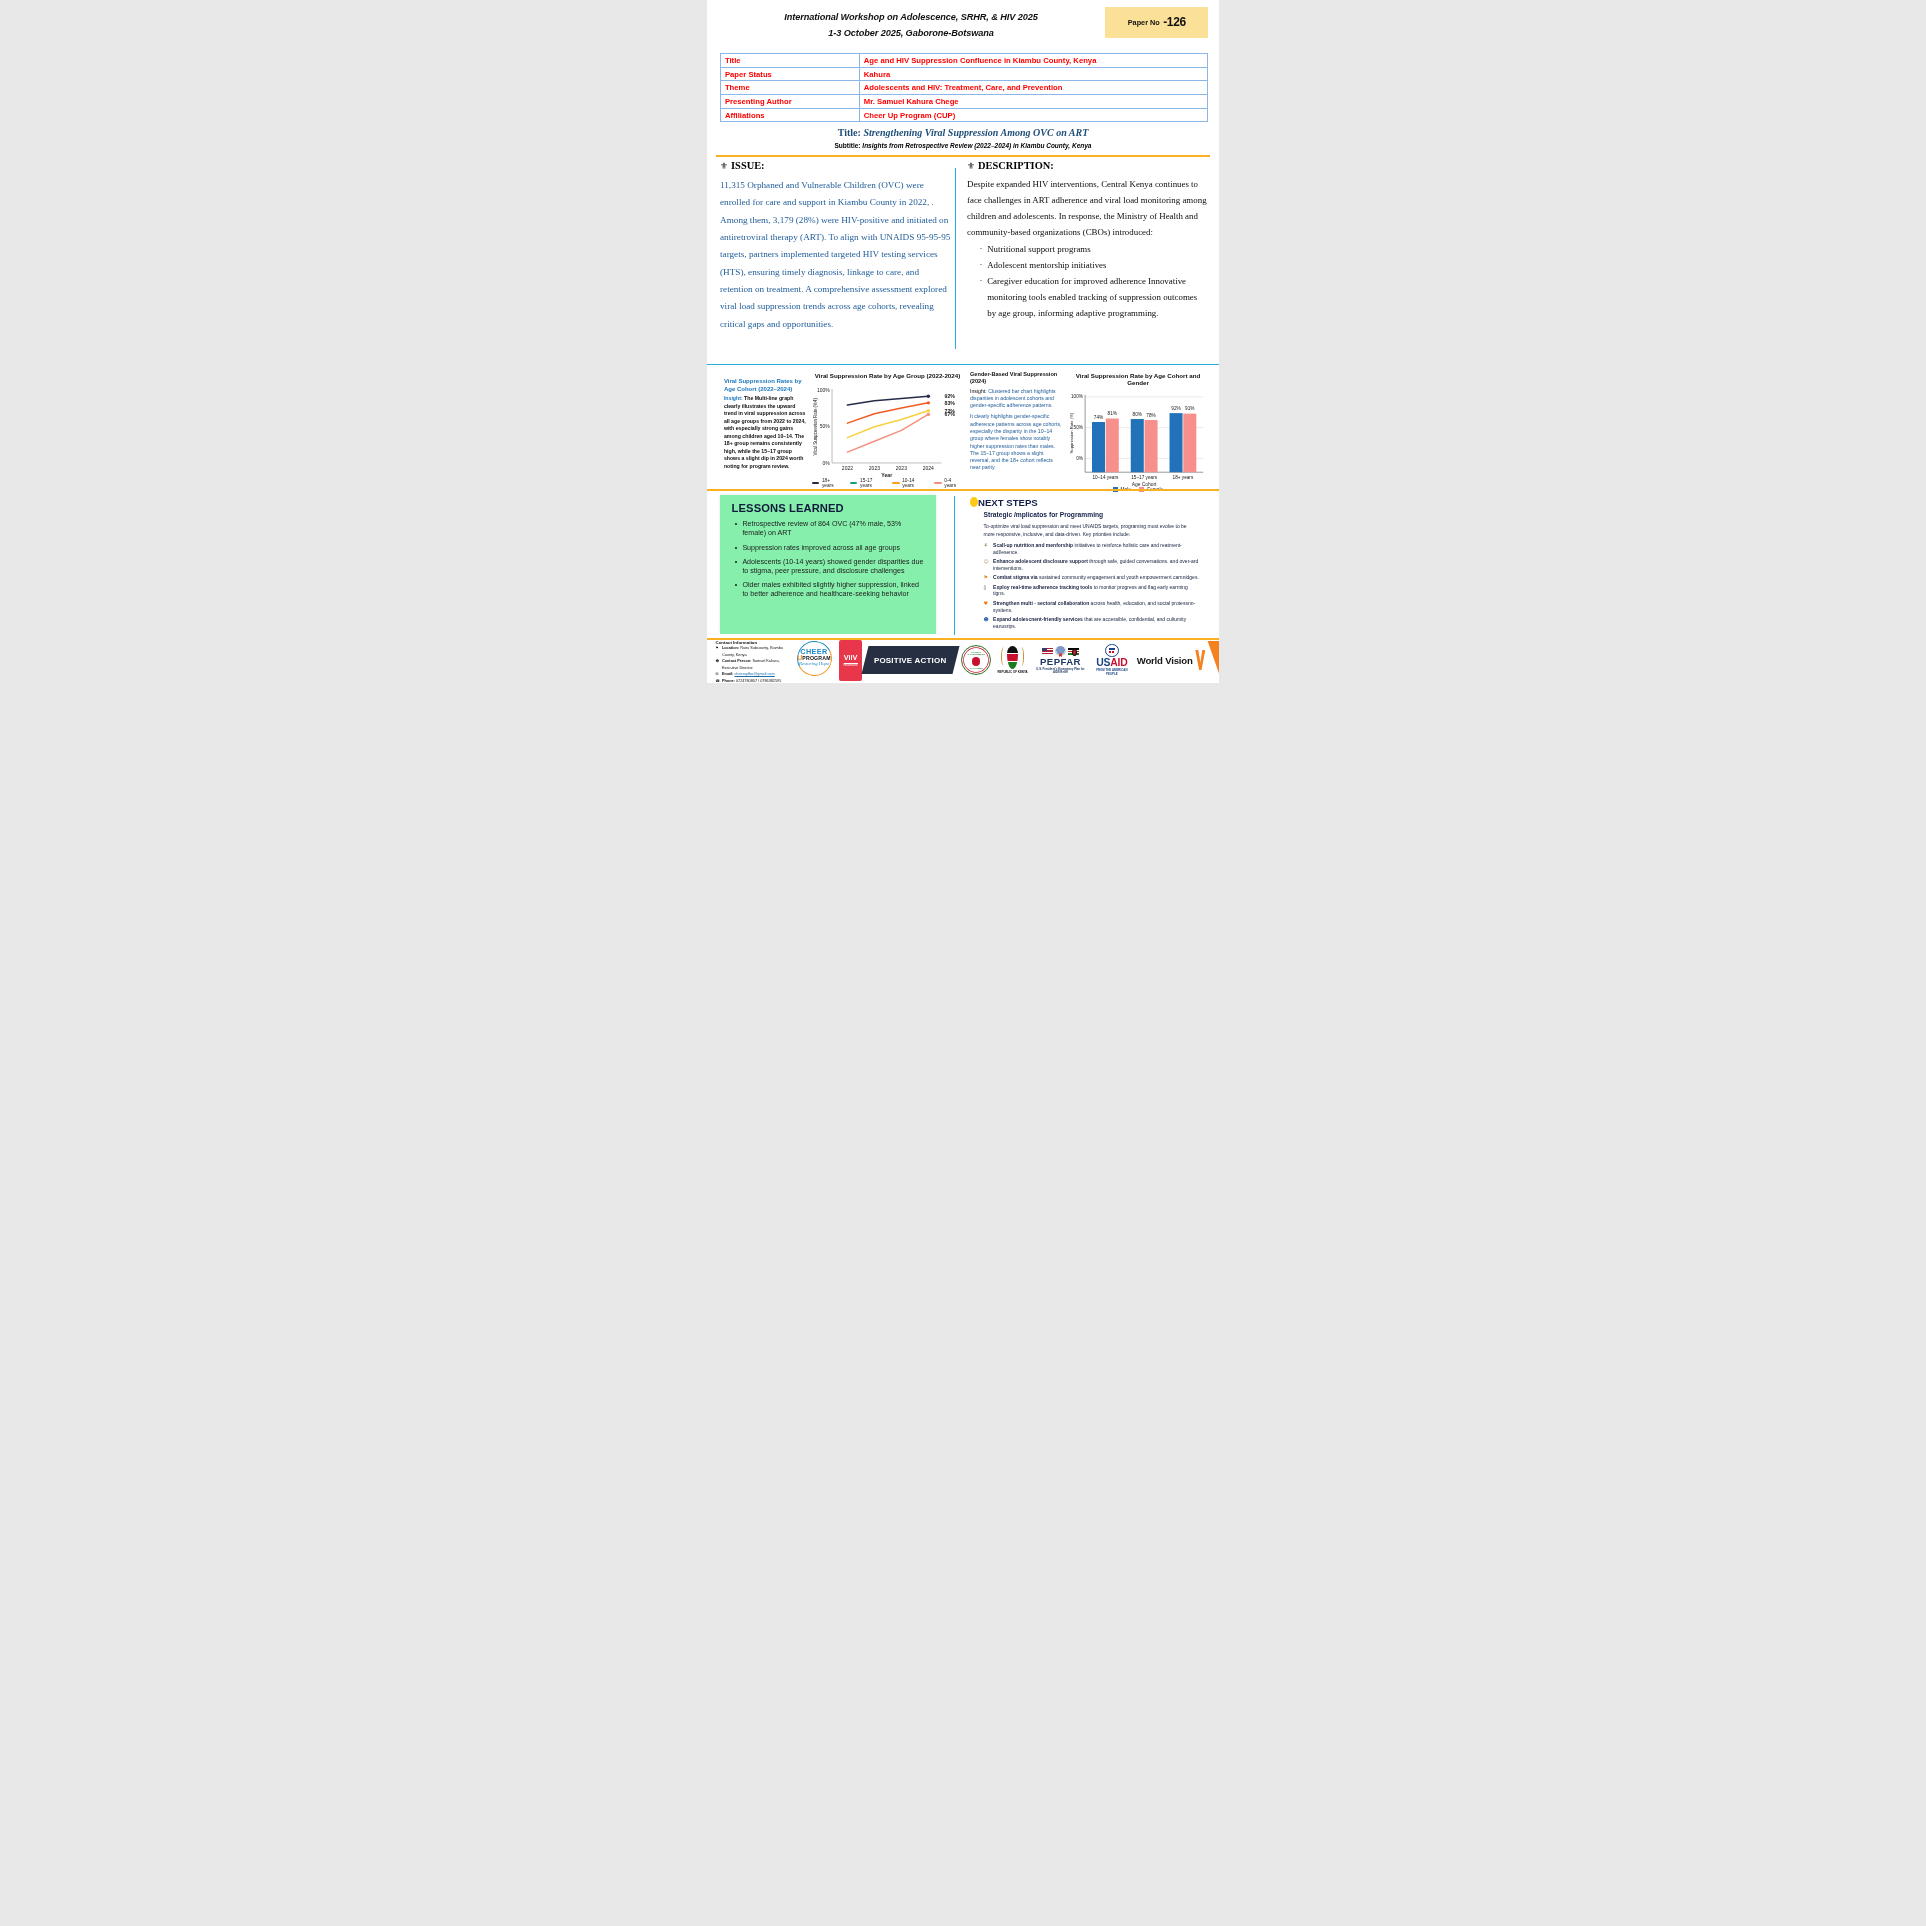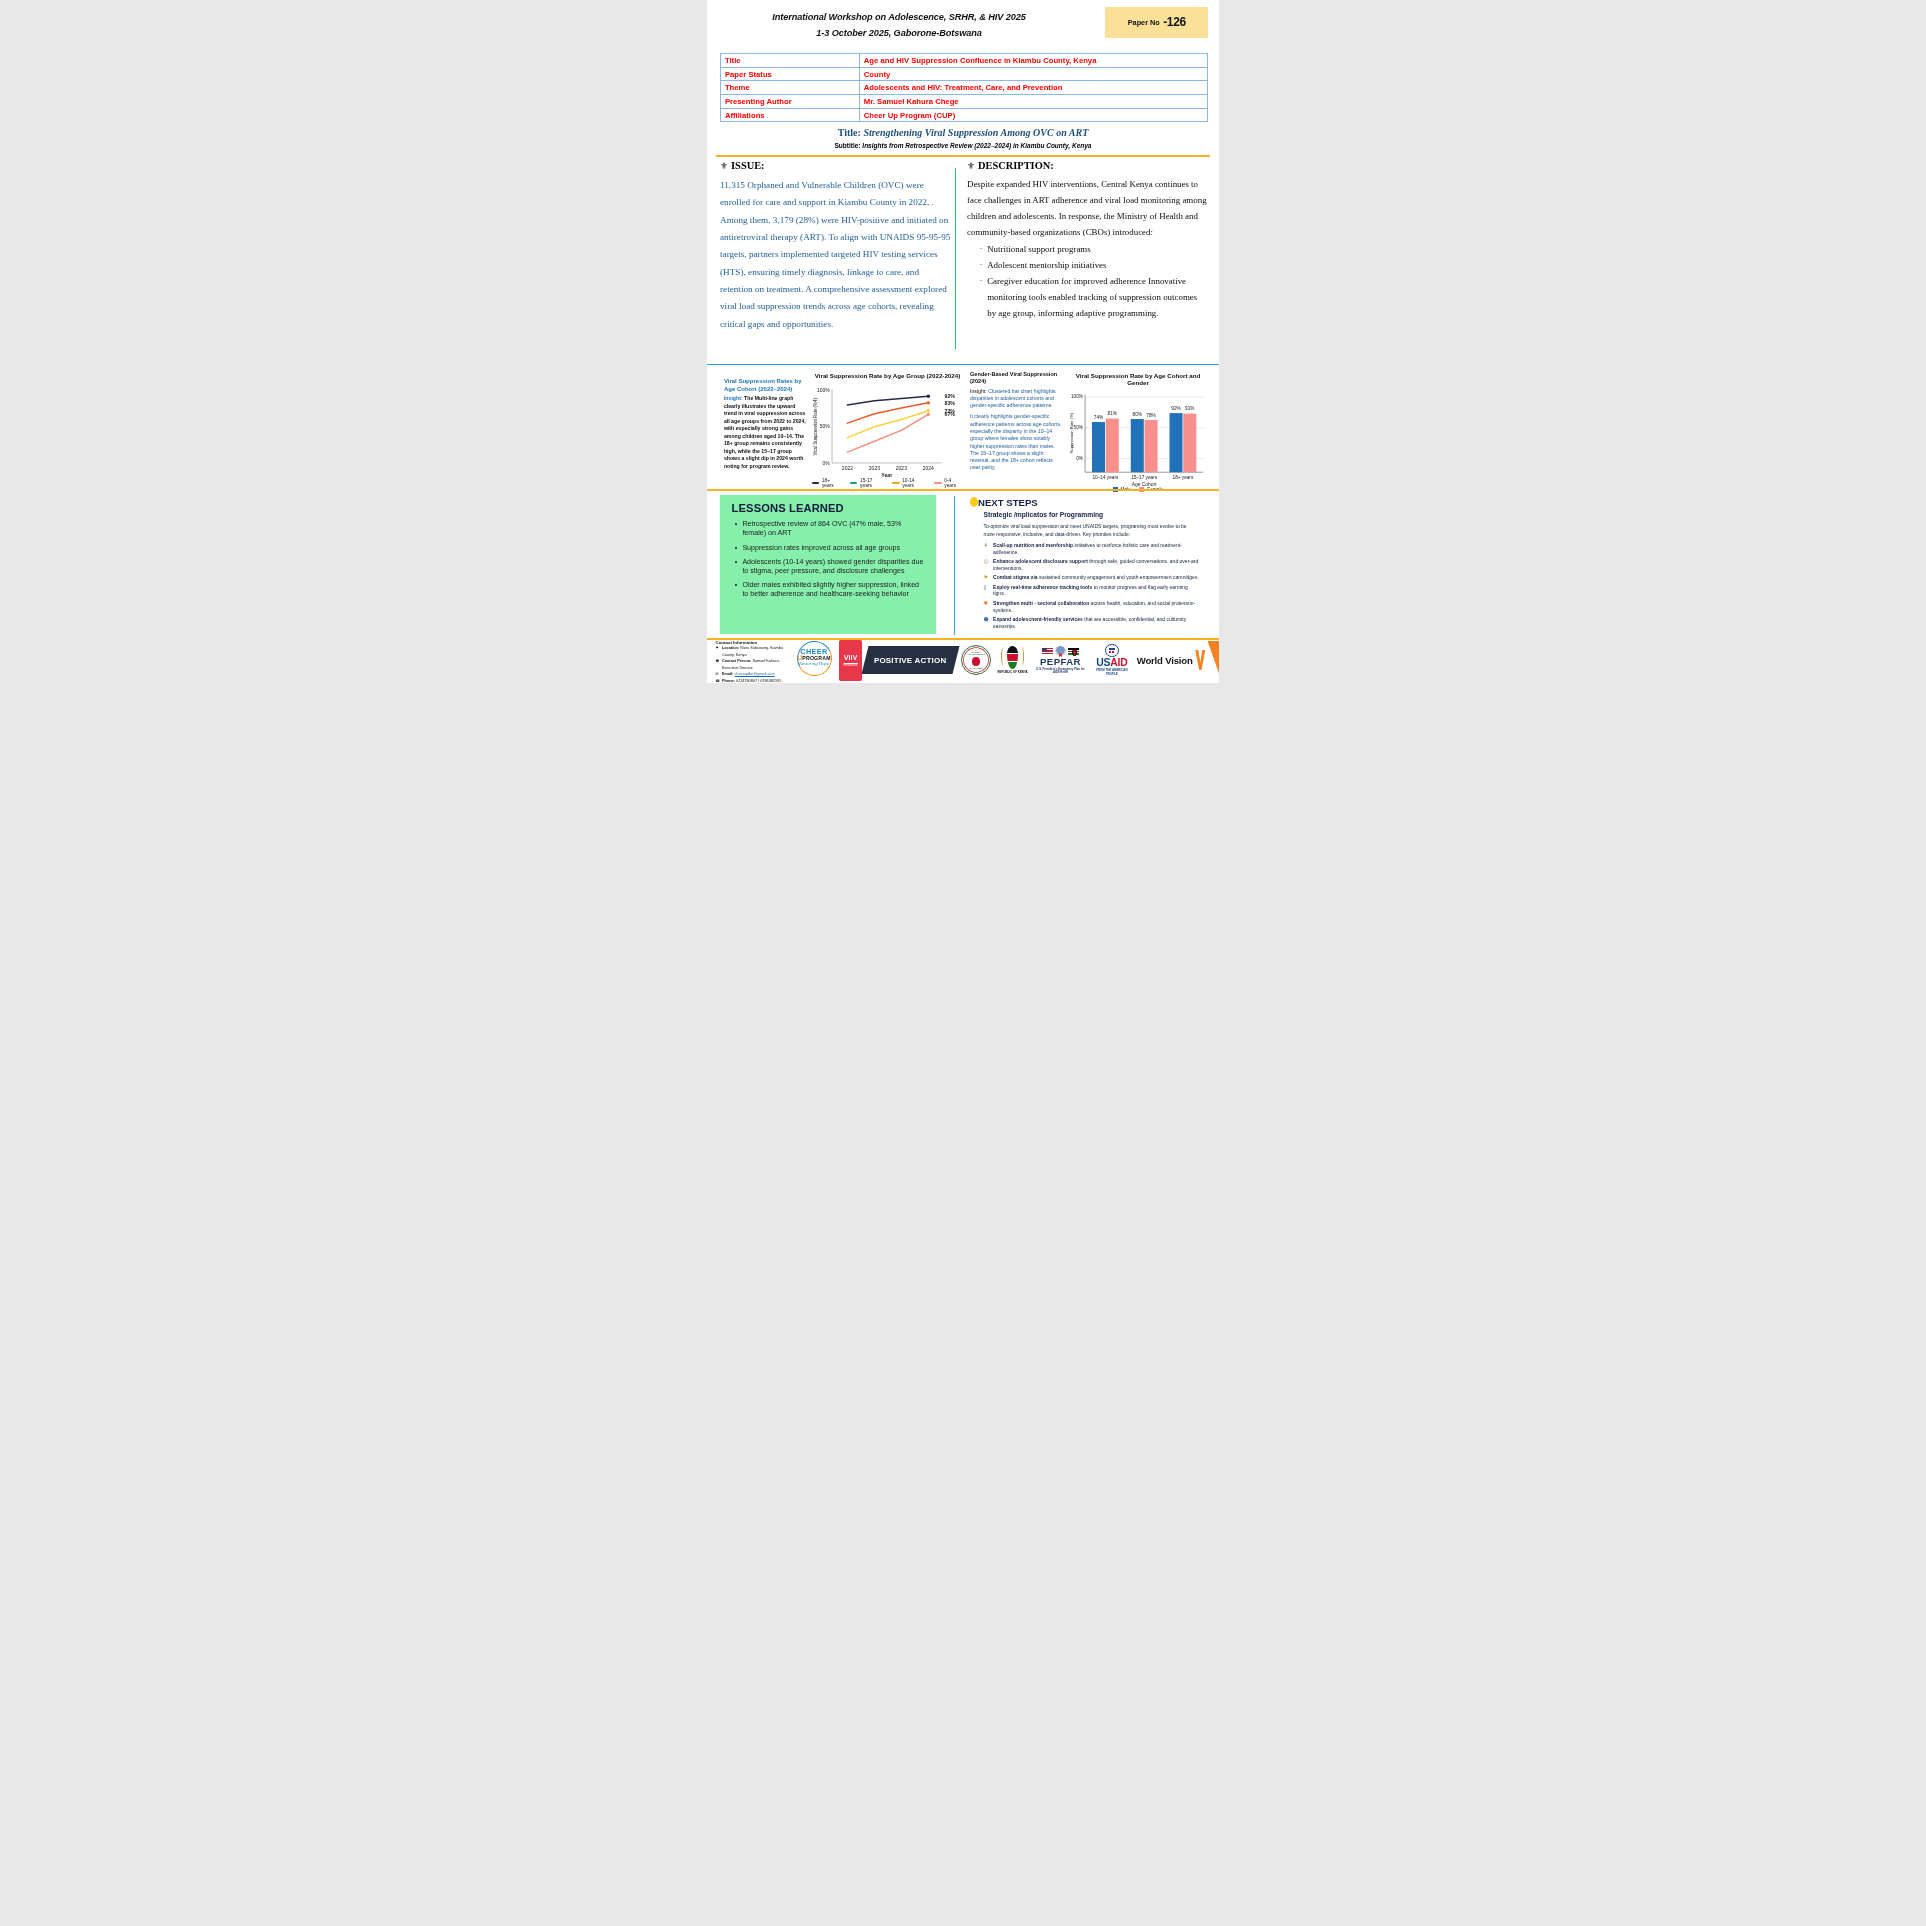--- a/index.html
+++ b/index.html
@@ -1,20 +1,20 @@
 <!DOCTYPE html>
 <html style="font-size:6.2px"><head>
 <meta charset="utf-8">
 <style>
   html,body{margin:0;padding:0;background:#e8e8e8;}
   .page{position:relative;width:512px;height:683px;background:#ffffff;margin:0 auto;
         font-family:"Liberation Sans","DejaVu Sans",sans-serif;color:#111;overflow:hidden;}
 
   
-  .conf{position:absolute;top:9.2px;left:65px;width:254px;text-align:center;
+  .conf{position:absolute;top:9.2px;left:77px;width:254px;text-align:center;
         font-style:italic;font-weight:bold;font-size:9.2px;line-height:16px;letter-spacing:-0.1px;}
   .badge{position:absolute;top:6.5px;right:10.8px;width:103px;height:31px;background:#FBE198;
          display:flex;align-items:center;justify-content:center;gap:3.5px;}
   .badge-label{font-size:7.3px;font-weight:bold;}
   .badge-num{font-size:12px;font-weight:bold;letter-spacing:-0.4px;}
 
   
   .info{position:absolute;top:53px;left:13px;width:488px;border-collapse:collapse;}
   .info td{border:0.8px solid #8DB7E8;height:12.7px;padding:0 0 0 3.9px;color:#FF0000;
            font-weight:bold;font-size:7.7px;}
@@ -189,21 +189,21 @@
   </div>
 
   <table class="info">
     <tbody>
         <tr>
       <td class="k">Title</td>
       <td>Age and HIV Suppression Confluence in Kiambu County, Kenya</td>
         </tr>
     <tr>
       <td class="k">Paper Status</td>
-      <td>County</td>
+      <td>Kahura</td>
         </tr>
     <tr>
       <td class="k">Theme</td>
       <td>Adolescents and HIV: Treatment, Care, and Prevention</td>
         </tr>
     <tr>
       <td class="k">Presenting Author</td>
       <td>Mr. Samuel Kahura Chege</td>
         </tr>
     <tr>

